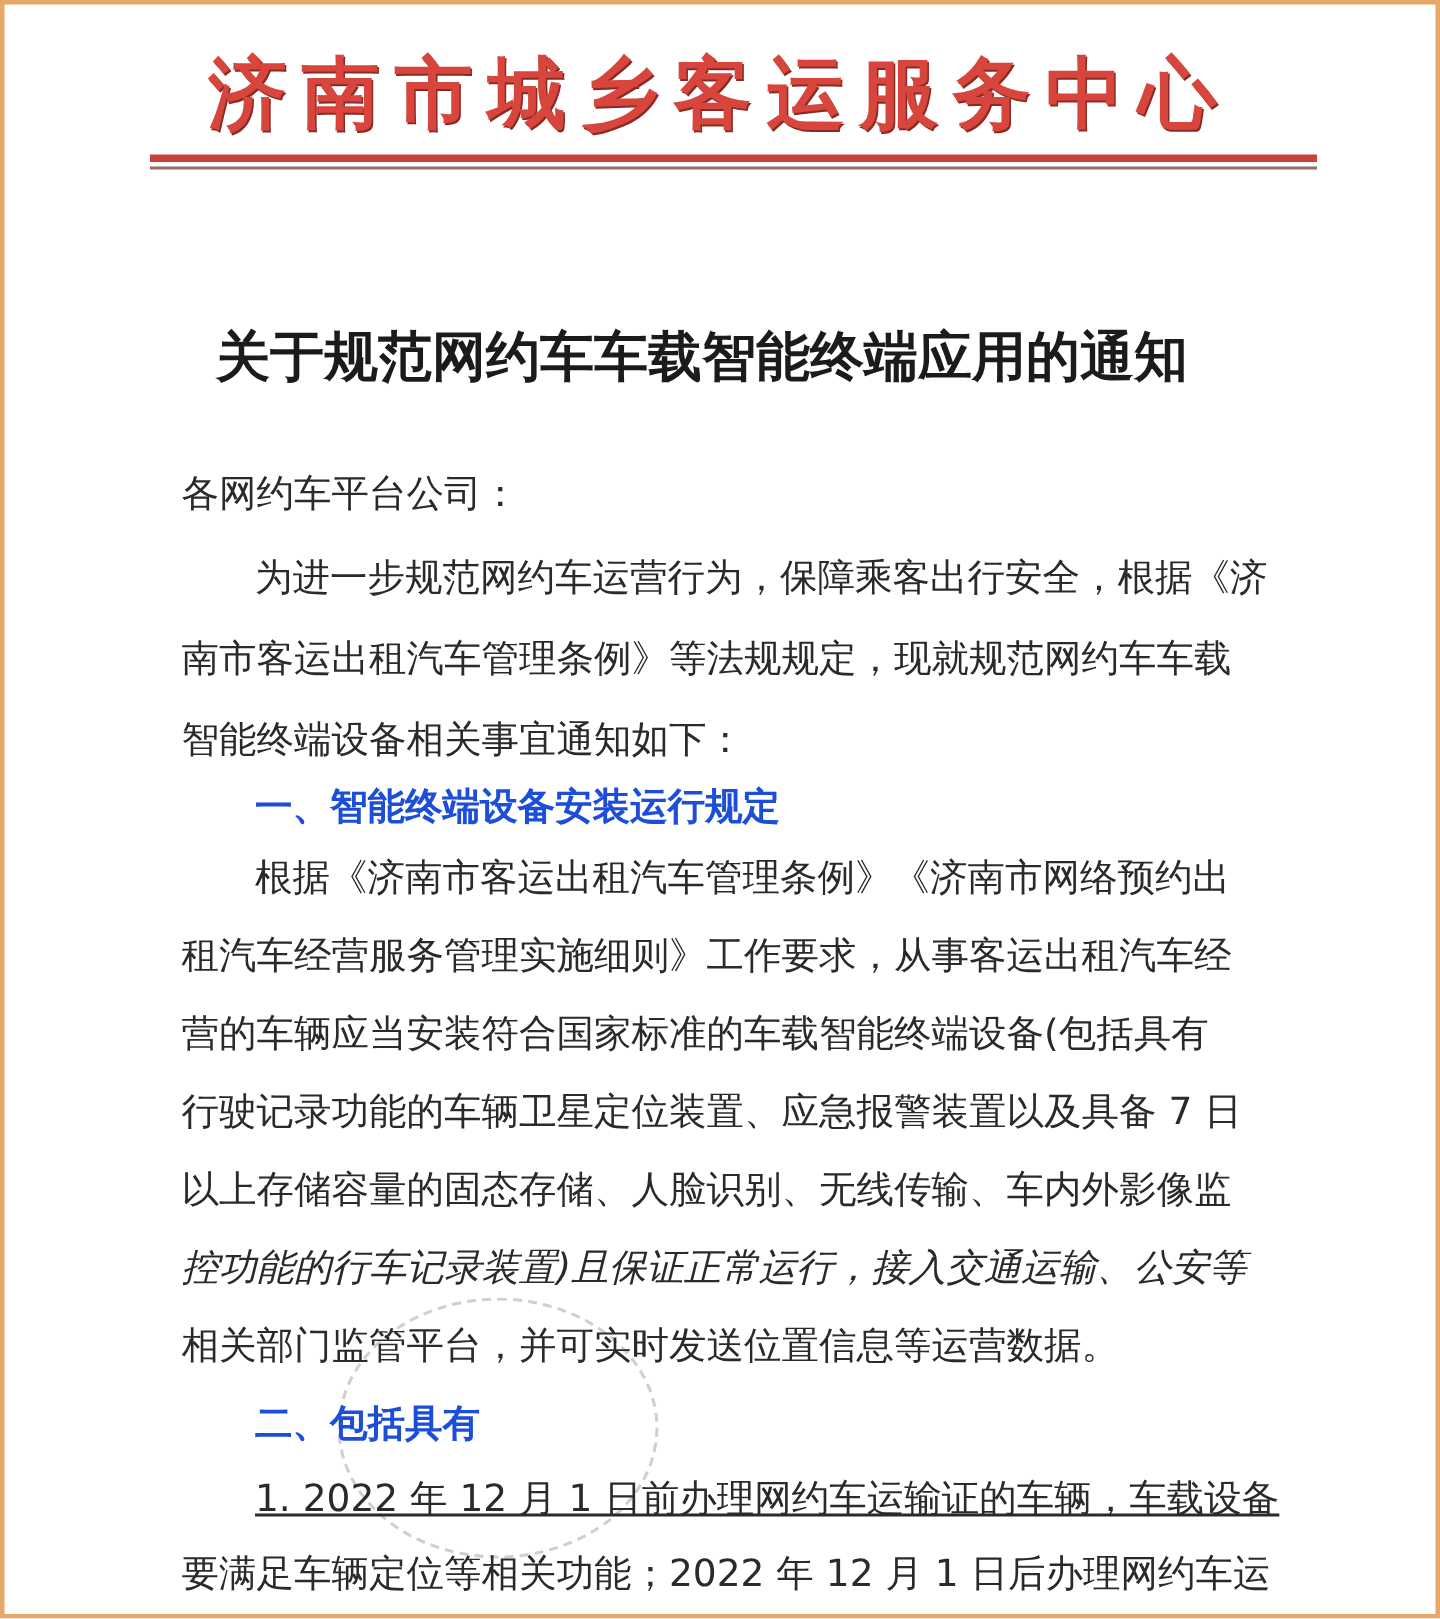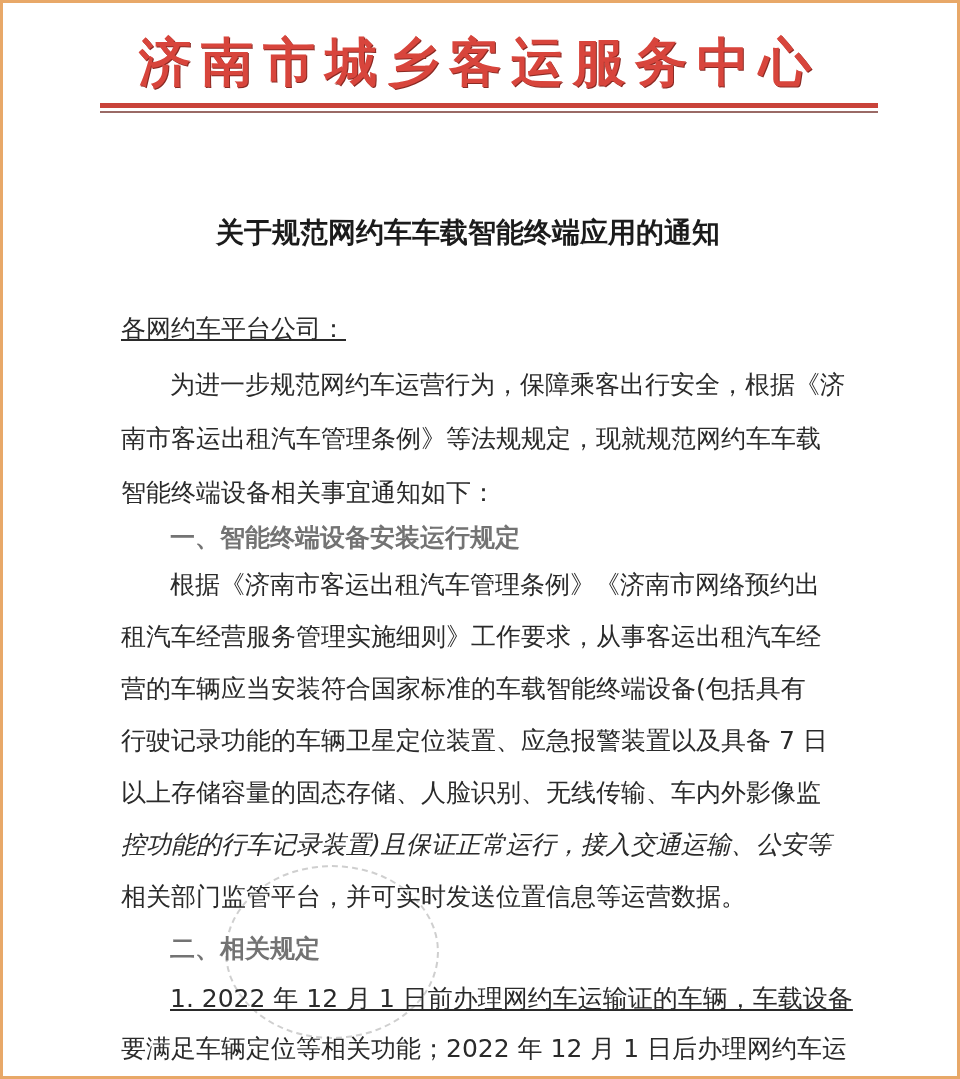--- a/index.html
+++ b/index.html
@@ -31,33 +31,33 @@
   }
   .rule-thin {
     position:absolute; left:100px; top:111px; width:778px; height:2px;
     background:#9a6a66;
   }
   .title {
     position:absolute; left:0; top:214px; width:936px;
     text-align:center;
     font-family: "DejaVu Serif", "Liberation Serif", serif;
     font-weight:bold;
-    font-size:28px;
+    font-size:36px;
     color:#1b1b1b;
   }
   .body-text {
     position:absolute; left:121px; width:735px;
     font-family: "DejaVu Sans", "Liberation Sans", sans-serif;
     font-size:25px;
     color:#2a2a2a;
     white-space:nowrap;
   }
   .heading {
     font-weight:bold;
-    color:#737373;
+    color:#1d4ed8;
     font-family:Liberation Mono, monospace;
   }
   .stamp {
     position:absolute; left:225px; top:865px; width:210px; height:170px;
     border:2px dashed rgba(150,150,150,0.45);
     border-radius:50%;
   }
 </style>
 </head>
 <body>
@@ -65,32 +65,32 @@
 <div class="frame"></div>
 
 <div class="masthead">济南市城乡客运服务中心</div>
 <div class="rule-thick"></div>
 <div class="rule-thin"></div>
 
 <div class="title">关于规范网约车车载智能终端应用的通知</div>
 
 <div class="stamp"></div>
 
-<div class="body-text" style="top:312px;text-decoration:underline;">各网约车平台公司：</div>
+<div class="body-text" style="top:312px;">各网约车平台公司：</div>
 
 <div class="body-text" style="top:368px; left:170px;">为进一步规范网约车运营行为，保障乘客出行安全，根据《济</div>
 <div class="body-text" style="top:422px;font-family:Liberation Mono, monospace;">南市客运出租汽车管理条例》等法规规定，现就规范网约车车载</div>
 <div class="body-text" style="top:476px;">智能终端设备相关事宜通知如下：</div>
 
 <div class="body-text heading" style="top:521px; left:170px;">一、智能终端设备安装运行规定</div>
 
 <div class="body-text" style="top:568px; left:170px;">根据《济南市客运出租汽车管理条例》《济南市网络预约出</div>
 <div class="body-text" style="top:620px;">租汽车经营服务管理实施细则》工作要求，从事客运出租汽车经</div>
 <div class="body-text" style="top:672px;">营的车辆应当安装符合国家标准的车载智能终端设备(包括具有</div>
 <div class="body-text" style="top:724px;">行驶记录功能的车辆卫星定位装置、应急报警装置以及具备 7 日</div>
 <div class="body-text" style="top:776px;">以上存储容量的固态存储、人脸识别、无线传输、车内外影像监</div>
 <div class="body-text" style="top:828px;font-style:italic;">控功能的行车记录装置)且保证正常运行，接入交通运输、公安等</div>
 <div class="body-text" style="top:880px;">相关部门监管平台，并可实时发送位置信息等运营数据。</div>
 
-<div class="body-text heading" style="top:932px; left:170px;">二、相关规定</div>
+<div class="body-text heading" style="top:932px; left:170px;">二、包括具有</div>
 
 <div class="body-text" style="top:982px; left:170px;text-decoration:underline;">1. 2022 年 12 月 1 日前办理网约车运输证的车辆，车载设备</div>
 <div class="body-text" style="top:1032px;">要满足车辆定位等相关功能；2022 年 12 月 1 日后办理网约车运</div>
 
 </body></html>

